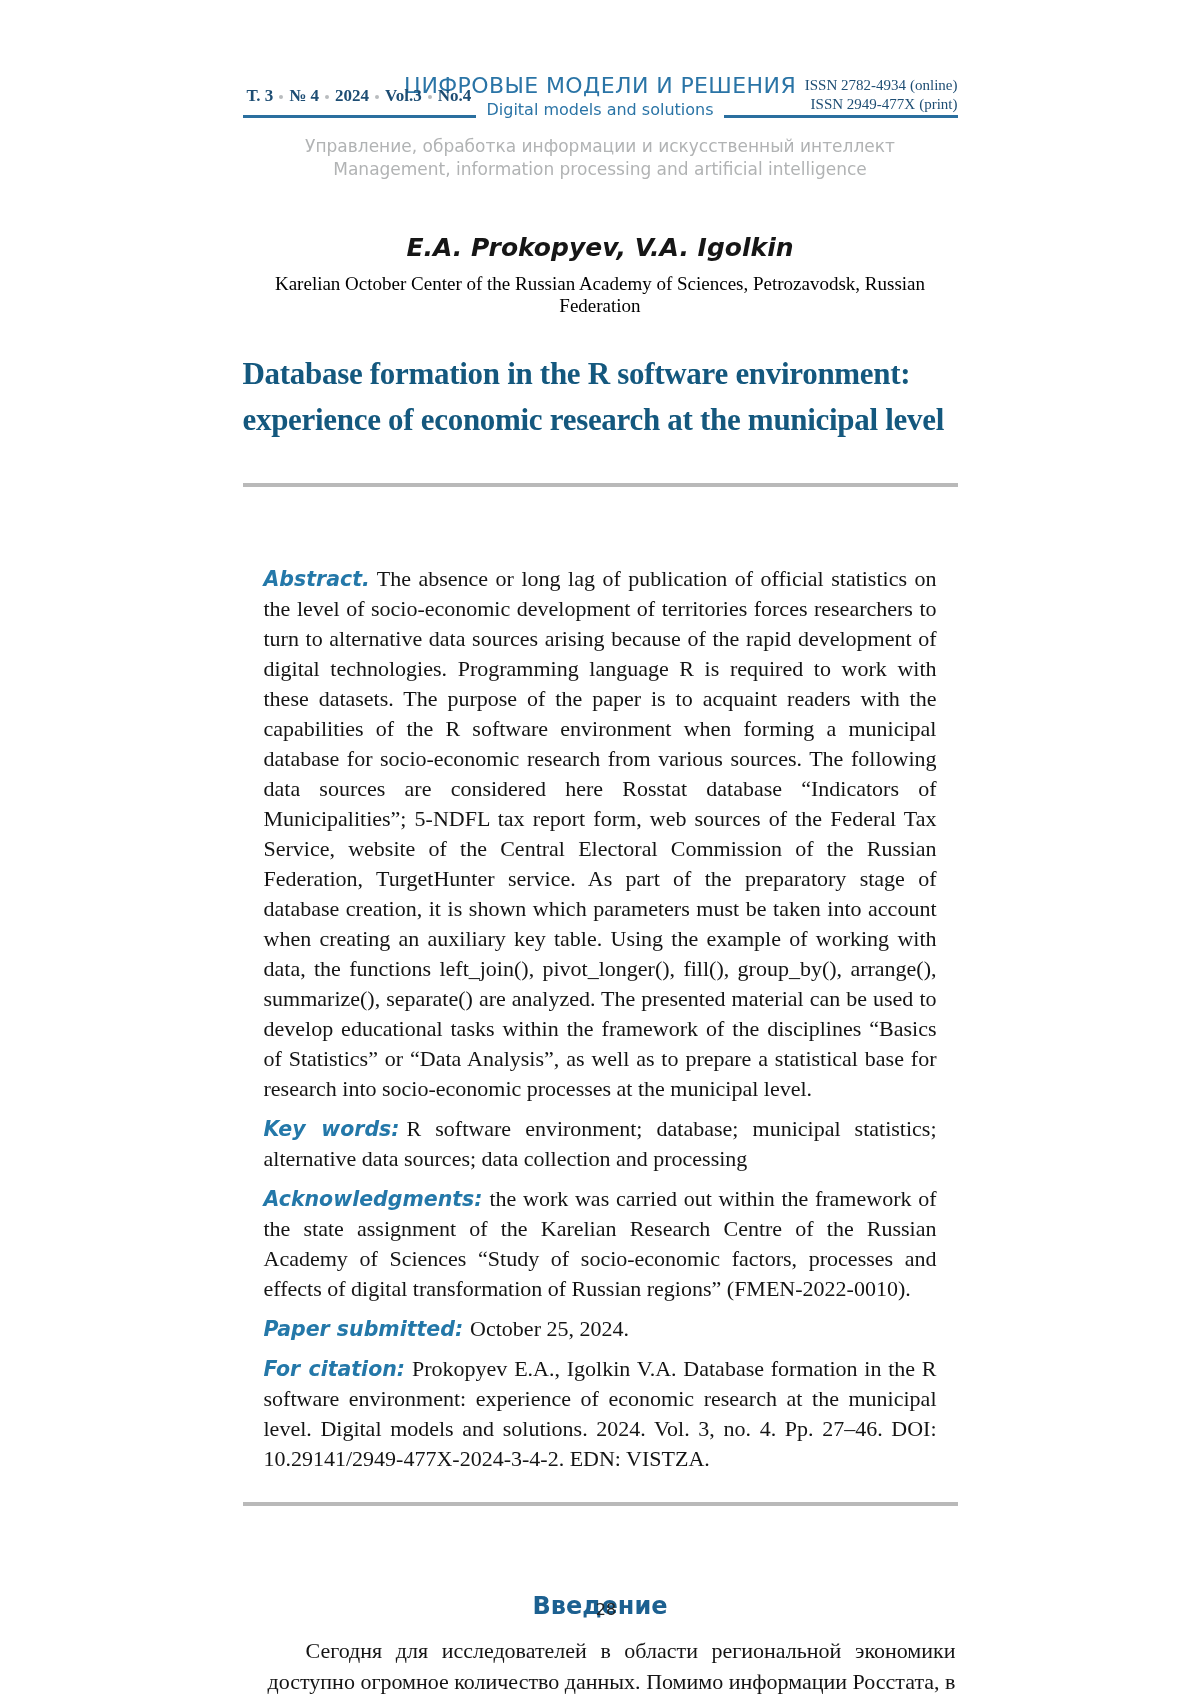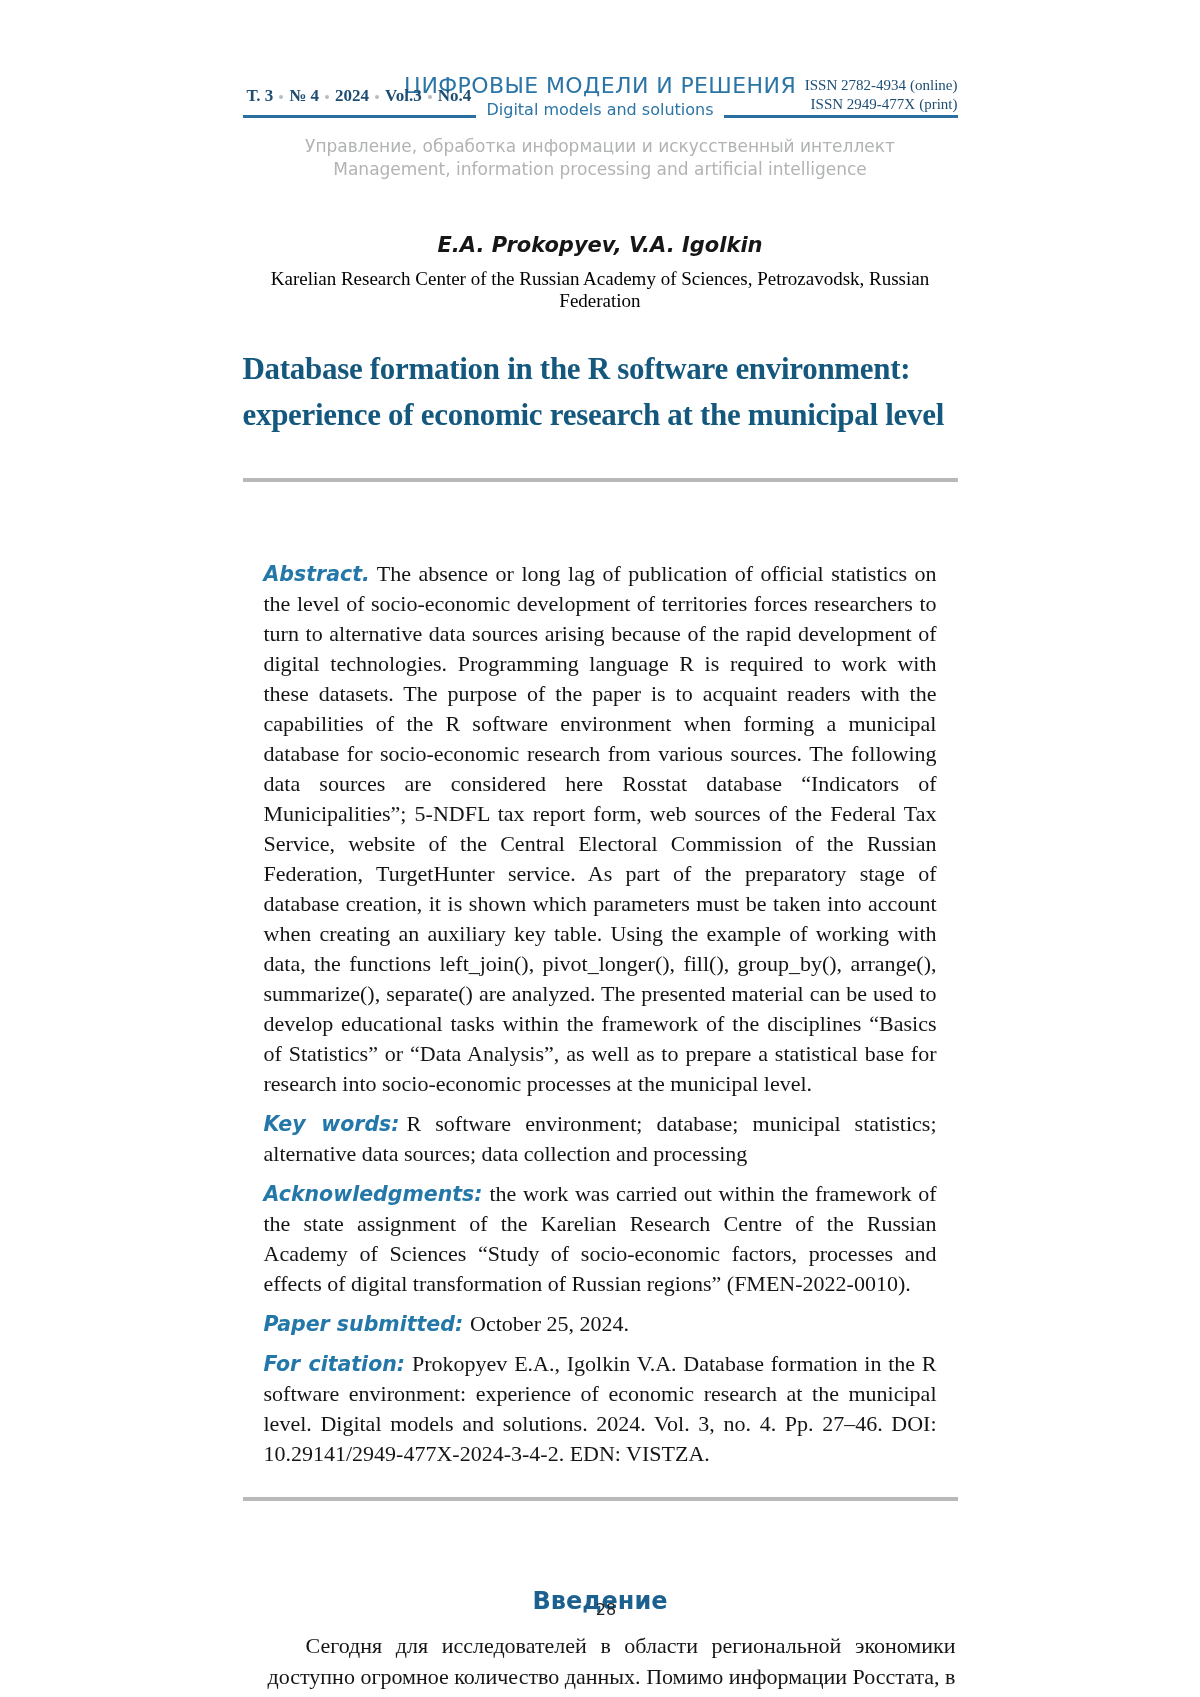--- a/index.html
+++ b/index.html
@@ -42,21 +42,21 @@
   .section-lines {
     margin-top: 11px; text-align: center;
     font-family: "DejaVu Sans", sans-serif; font-size: 17px;
     line-height: 23px; color: #b1b3b4;
   }
 
   
   .authors {
     margin-top: 52px; text-align: center;
     font-family: "DejaVu Sans", sans-serif; font-style: italic; font-weight: bold;
-    font-size: 21px; color: #161616;
+    font-size: 25px; color: #161616;
   }
   .affiliation {
     margin-top: 11px; text-align: center;
     font-family: "Liberation Serif", serif; font-size: 19px; color: #000;
   }
   .paper-title {
     margin-top: 34px; text-align: left;
     font-family: Liberation Serif, serif; font-weight: bold;
     font-size: 31px; line-height: 46px; letter-spacing: -0.3px;
     color: #14587e;
@@ -135,21 +135,21 @@
       </div>
     </div>
   </div>
 
   <div class="section-lines">
     <div>Управление, обработка информации и искусственный интеллект</div>
     <div>Management, information processing and artificial intelligence</div>
   </div>
 
   <div class="authors">E.A. Prokopyev, V.A. Igolkin</div>
-  <div class="affiliation">Karelian Research Center of the Russian Academy of Sciences, Petrozavodsk, Russian Federation</div>
+  <div class="affiliation">Karelian October Center of the Russian Academy of Sciences, Petrozavodsk, Russian Federation</div>
 
   <div class="paper-title">
     <div>Database formation in the R software environment:</div>
     <div>experience of economic research at the municipal level</div>
   </div>
 
   <hr class="hrule rule-1">
 
   <div class="meta">
     <p class="para first-para"><span class="lbl">Abstract.</span><span>The absence or long lag of publication of official statistics on the level of socio-economic development of territories forces researchers to turn to alternative data sources arising because of the rapid development of digital technologies. Programming language R is required to work with these datasets. The purpose of the paper is to acquaint readers with the capabilities of the R software environment when forming a municipal database for socio-economic research from various sources. The following data sources are considered here Rosstat database “Indicators of Municipalities”; 5-NDFL tax report form, web sources of the Federal Tax Service, website of the Central Electoral Commission of the Russian Federation, TurgetHunter service. As part of the preparatory stage of database creation, it is shown which parameters must be taken into account when creating an auxiliary key table. Using the example of working with data, the functions left_join(), pivot_longer(), fill(), group_by(), arrange(), summarize(), separate() are analyzed. The presented material can be used to develop educational tasks within the framework of the disciplines “Basics of Statistics” or “Data Analysis”, as well as to prepare a statistical base for research into socio-economic processes at the municipal level.</span></p>

